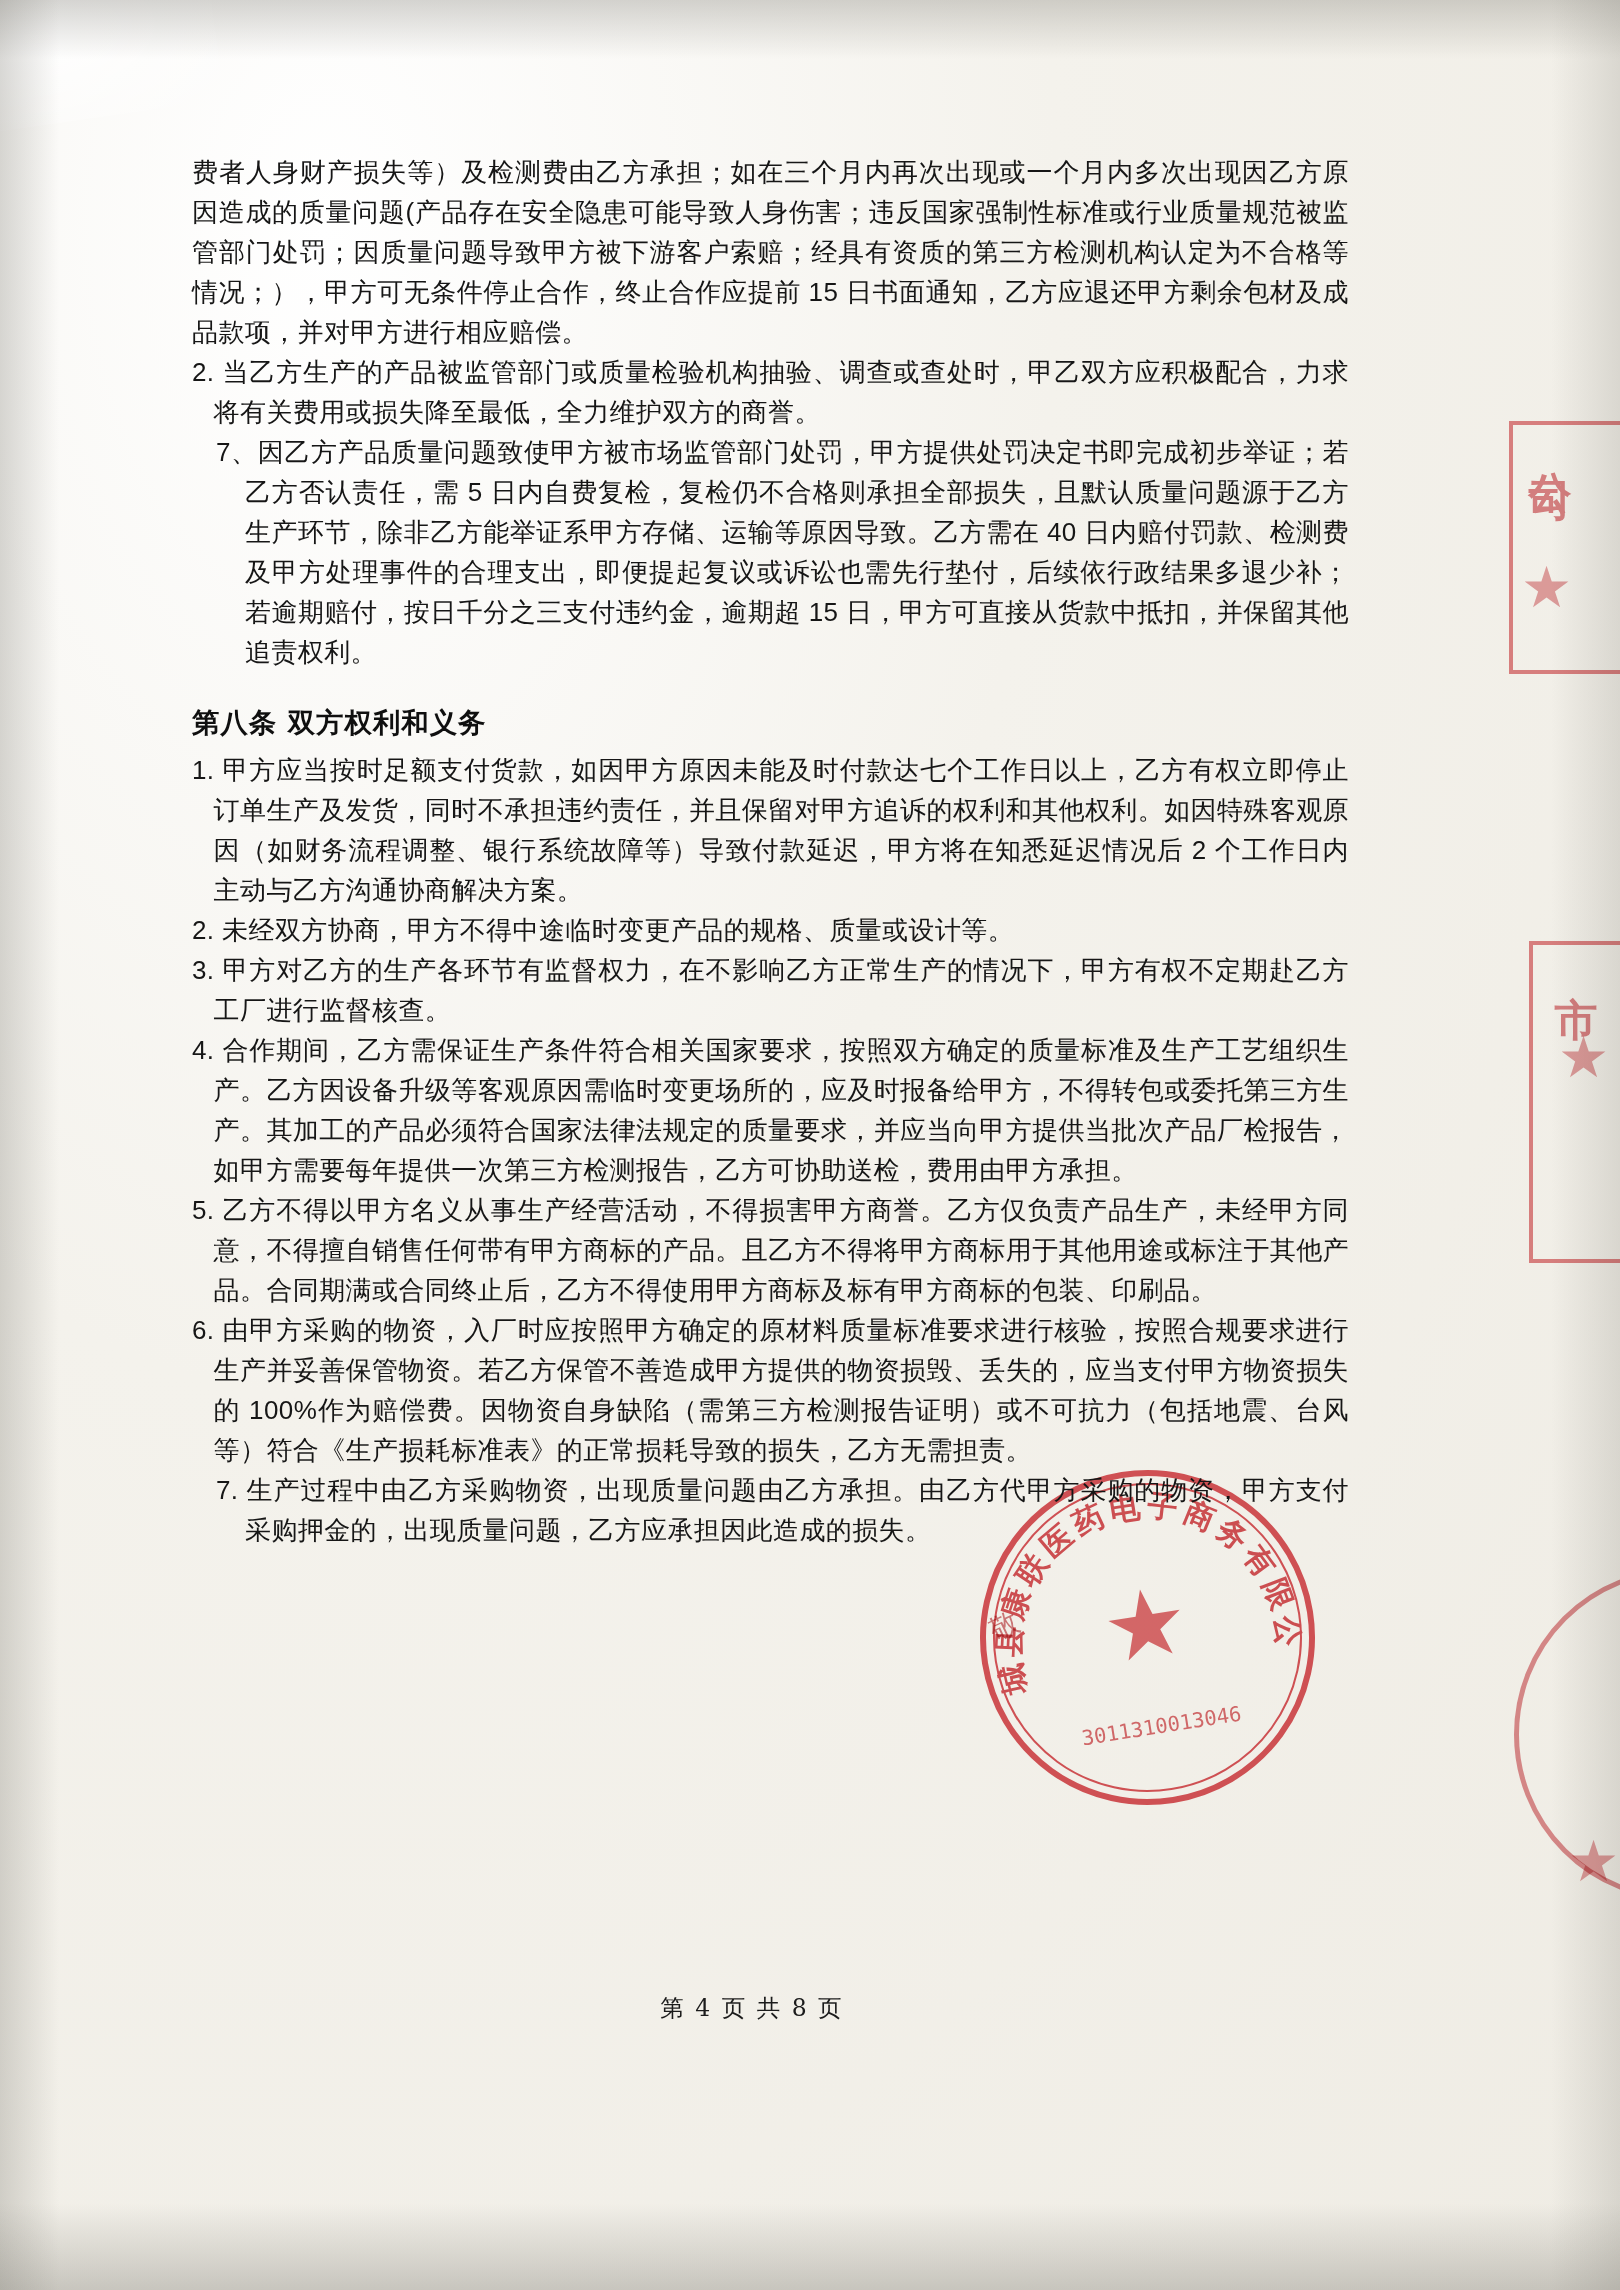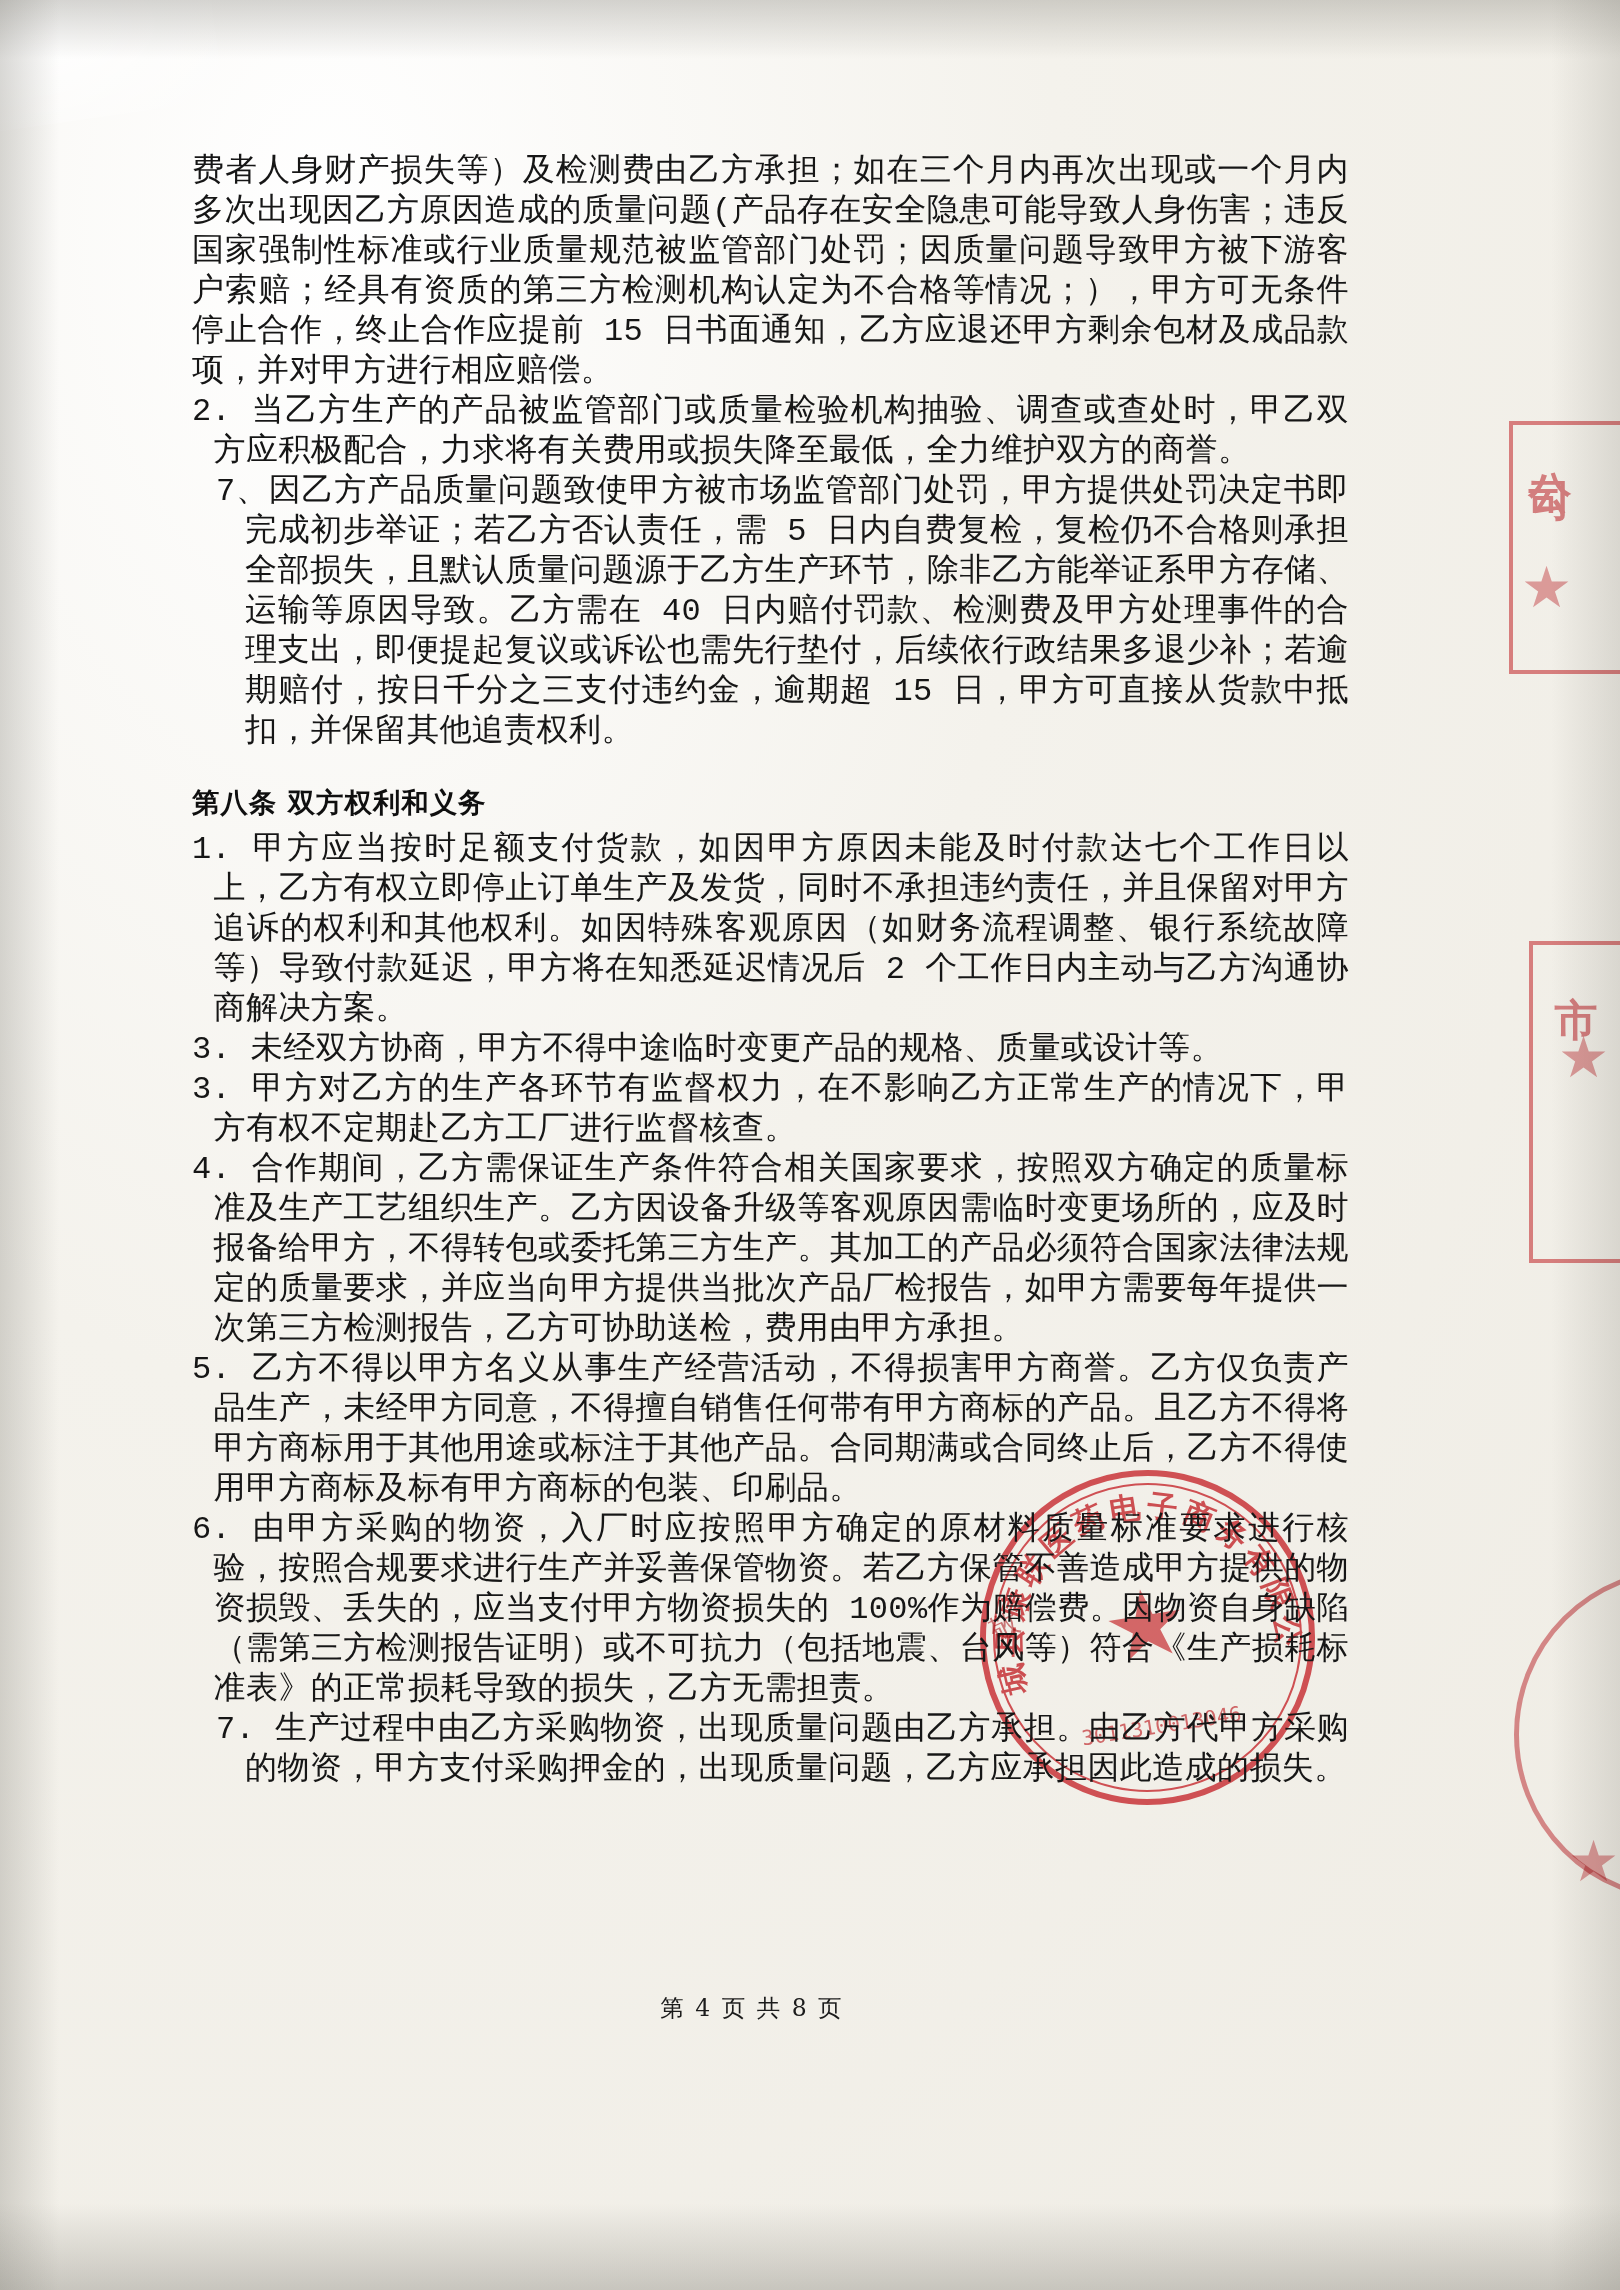--- a/index.html
+++ b/index.html
@@ -52,27 +52,27 @@
   }
 
   .content {
     position: absolute;
     left: 192px;
     top: 152px;
     width: 1157px;
   }
 
   .para {
-    font-size: 32px;
+    font-size: 26px;
     line-height: 40px;
     color: #161616;
     letter-spacing: 0.4px;
     text-align: justify;
     margin: 0 0 0 0;
-    font-family: Liberation Mono, monospace;
+    font-family: Liberation Sans, sans-serif;
   }
   .para.cont {
     text-indent: 0;
   }
   .para.num {
     padding-left: 21.6px;
     text-indent: -21.6px;
   }
   .para.num-deep {
     padding-left: 53px;
@@ -251,21 +251,21 @@
 
   <div class="content">
 
     <p class="para cont">费者人身财产损失等）及检测费由乙方承担；如在三个月内再次出现或一个月内多次出现因乙方原因造成的质量问题(产品存在安全隐患可能导致人身伤害；违反国家强制性标准或行业质量规范被监管部门处罚；因质量问题导致甲方被下游客户索赔；经具有资质的第三方检测机构认定为不合格等情况；），甲方可无条件停止合作，终止合作应提前 15 日书面通知，乙方应退还甲方剩余包材及成品款项，并对甲方进行相应赔偿。</p>
     <p class="para num">2. 当乙方生产的产品被监管部门或质量检验机构抽验、调查或查处时，甲乙双方应积极配合，力求将有关费用或损失降至最低，全力维护双方的商誉。</p>
     <p class="para num-deep">7、因乙方产品质量问题致使甲方被市场监管部门处罚，甲方提供处罚决定书即完成初步举证；若乙方否认责任，需 5 日内自费复检，复检仍不合格则承担全部损失，且默认质量问题源于乙方生产环节，除非乙方能举证系甲方存储、运输等原因导致。乙方需在 40 日内赔付罚款、检测费及甲方处理事件的合理支出，即便提起复议或诉讼也需先行垫付，后续依行政结果多退少补；若逾期赔付，按日千分之三支付违约金，逾期超 15 日，甲方可直接从货款中抵扣，并保留其他追责权利。</p>
 
     <h2 class="section-title">第八条  双方权利和义务</h2>
 
     <p class="para num">1. 甲方应当按时足额支付货款，如因甲方原因未能及时付款达七个工作日以上，乙方有权立即停止订单生产及发货，同时不承担违约责任，并且保留对甲方追诉的权利和其他权利。如因特殊客观原因（如财务流程调整、银行系统故障等）导致付款延迟，甲方将在知悉延迟情况后 2 个工作日内主动与乙方沟通协商解决方案。</p>
-    <p class="para num">3. 未经双方协商，甲方不得中途临时变更产品的规格、质量或设计等。</p>
+    <p class="para num">2. 未经双方协商，甲方不得中途临时变更产品的规格、质量或设计等。</p>
     <p class="para num">3. 甲方对乙方的生产各环节有监督权力，在不影响乙方正常生产的情况下，甲方有权不定期赴乙方工厂进行监督核查。</p>
     <p class="para num">4. 合作期间，乙方需保证生产条件符合相关国家要求，按照双方确定的质量标准及生产工艺组织生产。乙方因设备升级等客观原因需临时变更场所的，应及时报备给甲方，不得转包或委托第三方生产。其加工的产品必须符合国家法律法规定的质量要求，并应当向甲方提供当批次产品厂检报告，如甲方需要每年提供一次第三方检测报告，乙方可协助送检，费用由甲方承担。</p>
     <p class="para num">5. 乙方不得以甲方名义从事生产经营活动，不得损害甲方商誉。乙方仅负责产品生产，未经甲方同意，不得擅自销售任何带有甲方商标的产品。且乙方不得将甲方商标用于其他用途或标注于其他产品。合同期满或合同终止后，乙方不得使用甲方商标及标有甲方商标的包装、印刷品。</p>
     <p class="para num">6. 由甲方采购的物资，入厂时应按照甲方确定的原材料质量标准要求进行核验，按照合规要求进行生产并妥善保管物资。若乙方保管不善造成甲方提供的物资损毁、丢失的，应当支付甲方物资损失的 100%作为赔偿费。因物资自身缺陷（需第三方检测报告证明）或不可抗力（包括地震、台风等）符合《生产损耗标准表》的正常损耗导致的损失，乙方无需担责。</p>
     <p class="para num-deep">7. 生产过程中由乙方采购物资，出现质量问题由乙方承担。由乙方代甲方采购的物资，甲方支付采购押金的，出现质量问题，乙方应承担因此造成的损失。</p>
 
   </div>
 
   <div class="footer">第 4 页 共 8 页</div>
 

